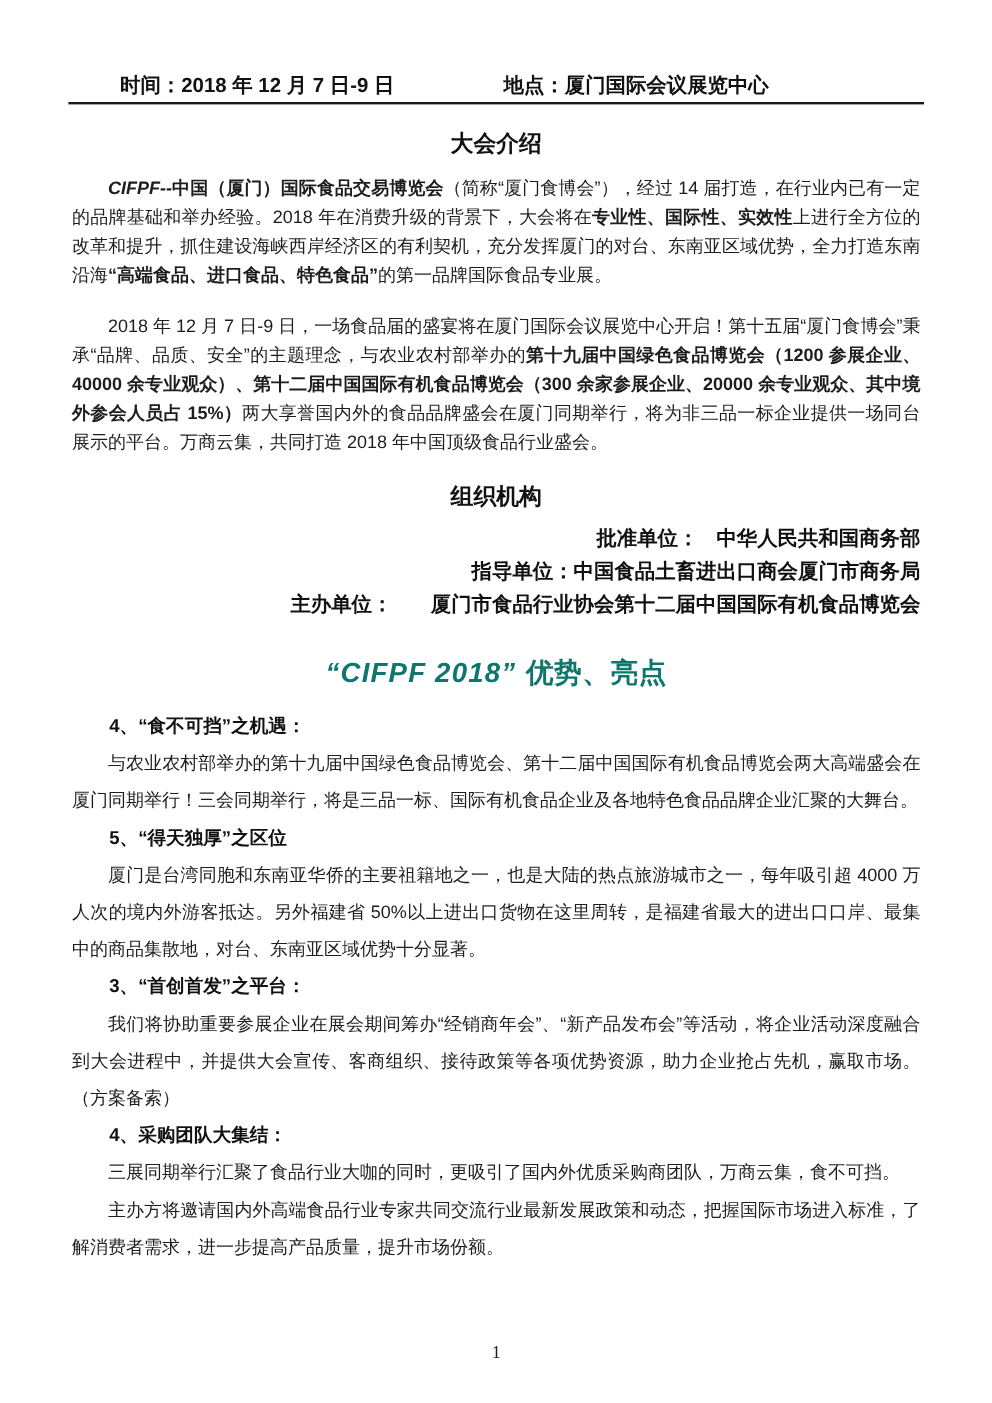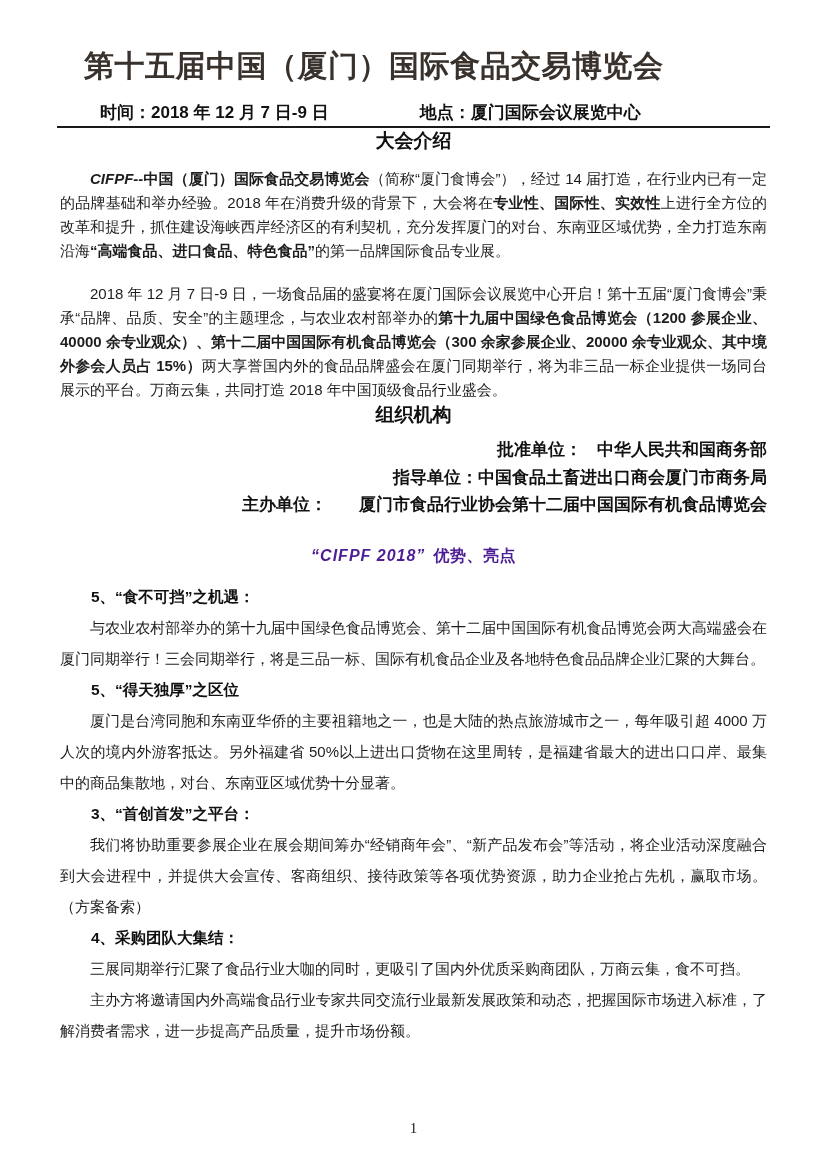--- a/index.html
+++ b/index.html
@@ -26,53 +26,53 @@
   }
   .meta { display:flex; margin-top:14px; font-size:17px; font-weight:bold; color:#111;gap:35px; }
   .meta-time { margin-left:16px; }
   .meta-venue { margin-left:56px; }
   .header-rule { border:none; border-top:2.5px solid #1a1a1a; margin:2px 57px 0 57px; }
 
   
   .content { margin:0 60px; }
   .section-heading {
     text-align:center; font-size:19px; font-weight:bold; color:#111;
+    margin-top:20px;
   }
   .intro-p {
     font-size:15px; line-height:24px; text-align:justify; text-indent:2em;
     margin-top:13px; color:#1d1d1d;
   }
   .intro-p + .intro-p { margin-top:19px; }
 
   .org-block { margin-top:8px;text-align:right; }
   .org-row { font-size:17px; font-weight:bold; line-height:27.5px; padding-left:15px; color:#111; }
   .org-col1 { display:inline-block; min-width:185px; }
 
   .hl-heading {
-    text-align:center; font-size:16px; font-weight:bold; color:#4c1d95;
+    text-align:center; font-size:23px; font-weight:bold; color:#0f766e;
     margin-top:27px; letter-spacing:0.5px;
   }
   .hl-heading .en { font-style:italic; font-weight:800; letter-spacing:1px; margin-right:8px; }
   .hl-sections { margin-top:14px; }
   .hl-title { font-size:15.5px; font-weight:bold; line-height:31px; text-indent:2em; color:#111; }
   .hl-body  { font-size:15px; line-height:31px; text-indent:2em; text-align:justify; color:#1d1d1d; }
 
   .page-number {
     position:absolute; left:0; right:0; bottom:32px; text-align:center;
     font-family:"Liberation Serif", serif; font-size:15px; color:#222;
   }
 </style>
 </head>
 <body>
 
 <div class="page">
 
   <div class="header">
     <div class="header-right">
-      <div class="doc-title">第十五届中国（厦门）国际食品交易博览会</div>
       <div class="meta">
         <span class="meta-time">时间：2018 年 12 月 7 日-9 日</span>
         <span class="meta-venue">地点：厦门国际会议展览中心</span>
       </div>
     </div>
   </div>
   <hr class="header-rule">
 
   <div class="content">
 
@@ -90,21 +90,21 @@
       </div>
       <div class="org-row">
         <span class="org-label">主办单位：</span><span class="org-col1">厦门市食品行业协会</span><span class="org-col2">第十二届中国国际有机食品博览会</span>
       </div>
     </div>
 
     <h2 class="hl-heading"><span class="en">“CIFPF 2018”</span><span>优势、亮点</span></h2>
 
     <div class="hl-sections">
       <div class="hl-section">
-        <h3 class="hl-title">5、“食不可挡”之机遇：</h3>
+        <h3 class="hl-title">4、“食不可挡”之机遇：</h3>
         <p class="hl-body">与农业农村部举办的第十九届中国绿色食品博览会、第十二届中国国际有机食品博览会两大高端盛会在厦门同期举行！三会同期举行，将是三品一标、国际有机食品企业及各地特色食品品牌企业汇聚的大舞台。</p>
       </div>
       <div class="hl-section">
         <h3 class="hl-title">5、“得天独厚”之区位</h3>
         <p class="hl-body">厦门是台湾同胞和东南亚华侨的主要祖籍地之一，也是大陆的热点旅游城市之一，每年吸引超 4000 万人次的境内外游客抵达。另外福建省 50%以上进出口货物在这里周转，是福建省最大的进出口口岸、最集中的商品集散地，对台、东南亚区域优势十分显著。</p>
       </div>
       <div class="hl-section">
         <h3 class="hl-title">3、“首创首发”之平台：</h3>
         <p class="hl-body">我们将协助重要参展企业在展会期间筹办“经销商年会”、“新产品发布会”等活动，将企业活动深度融合到大会进程中，并提供大会宣传、客商组织、接待政策等各项优势资源，助力企业抢占先机，赢取市场。（方案备索）</p>
       </div>

